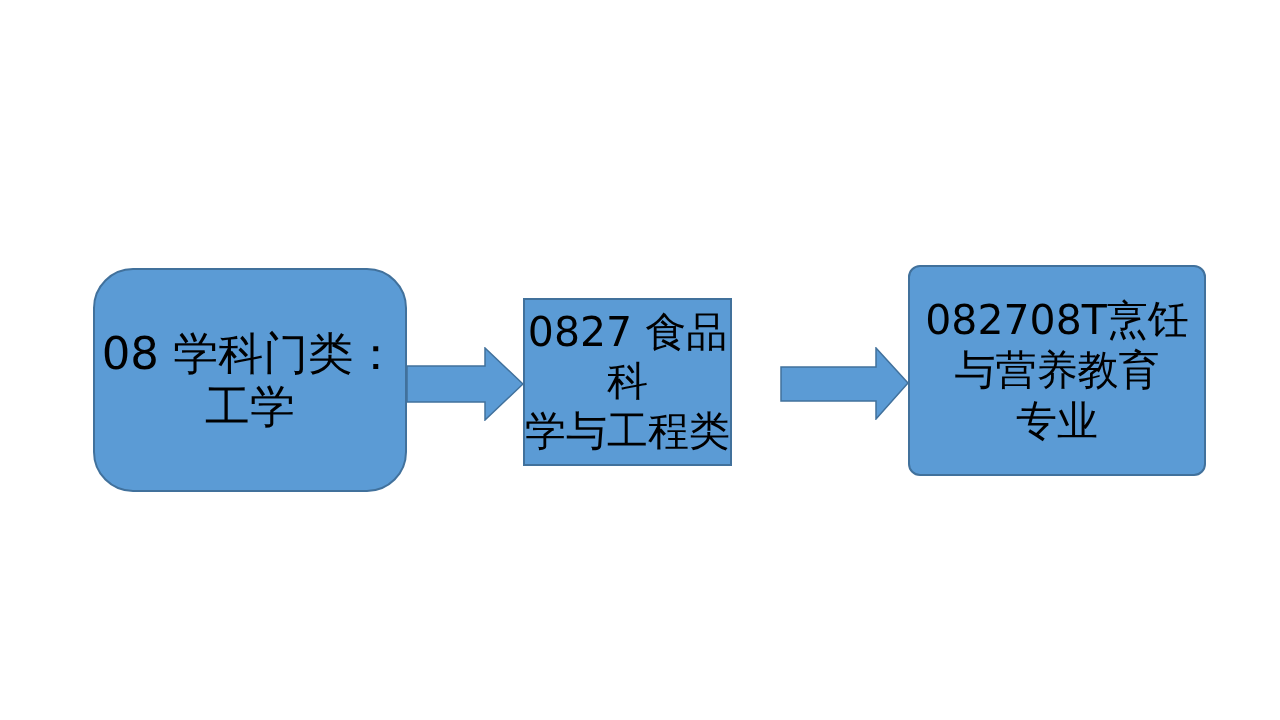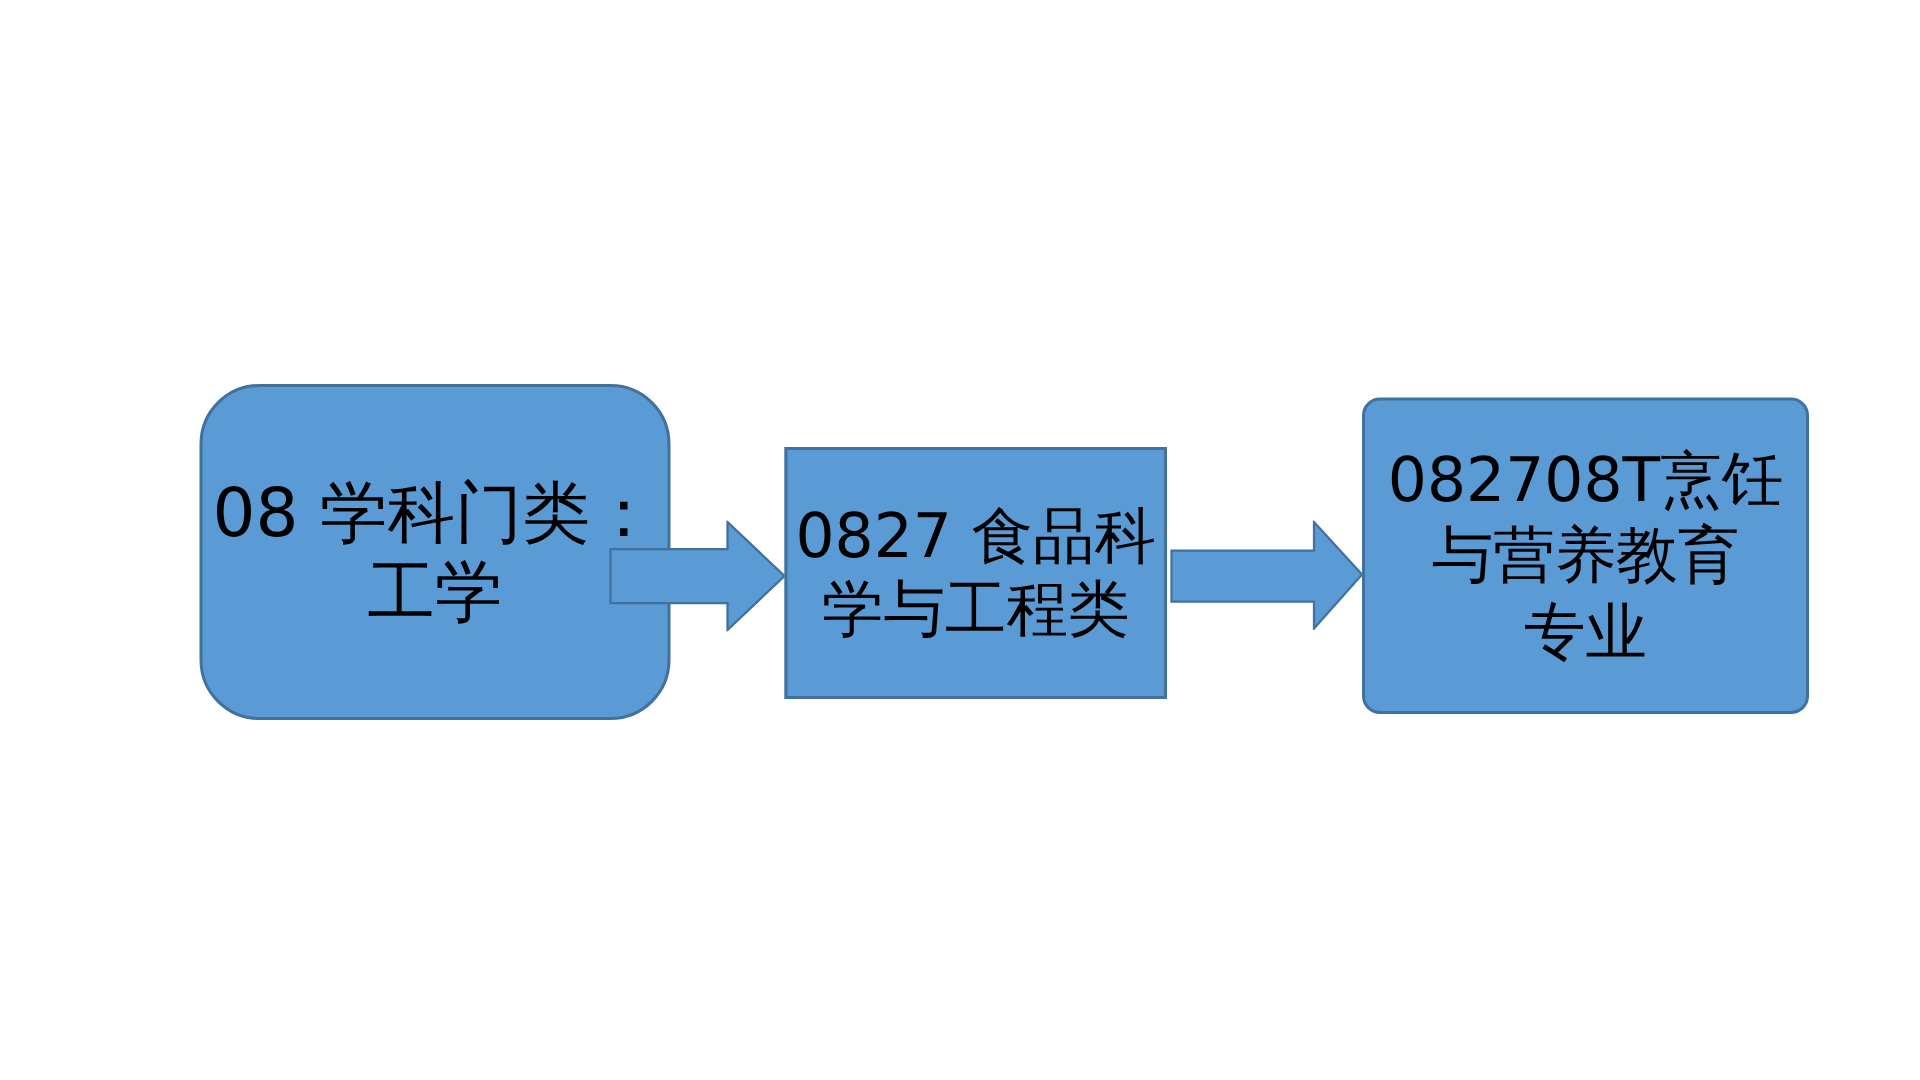--- a/index.html
+++ b/index.html
@@ -25,32 +25,31 @@
     justify-content: center;
     text-align: center;
     color: var(--text-color, #000000);
   }
   .node-text {
     white-space: pre-line;
     display: block;
   }
   .node-1 {
     left: 93px;
-    top: 256px;
+    top: 268px;
     width: 314px;
     height: 224px;
     border-radius: 40px;
     font-size: 45px;
     line-height: 1.18;
-    margin-left: 40px;
   }
   .node-2 {
     left: 523px;
     top: 298px;
-    width: 255px;
+    width: 209px;
     height: 168px;
     font-size: 41px;
     line-height: 1.2;
     align-items: center;
   }
   .node-3 {
     left: 908px;
     top: 265px;
     width: 298px;
     height: 211px;

